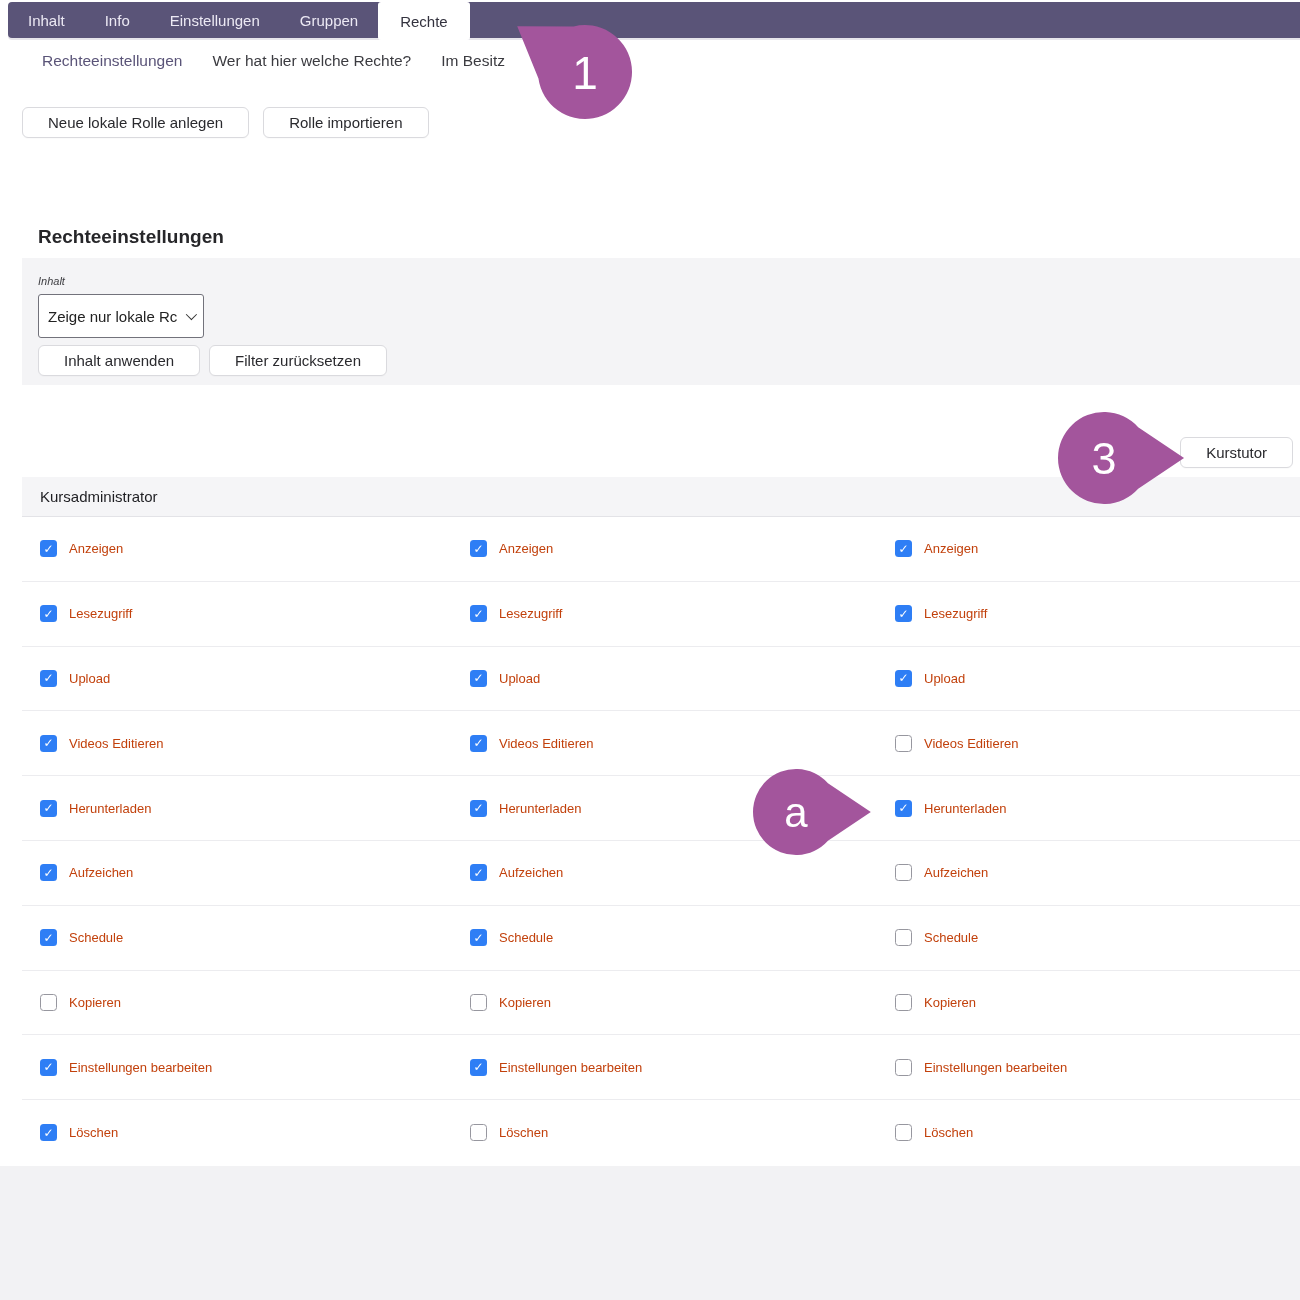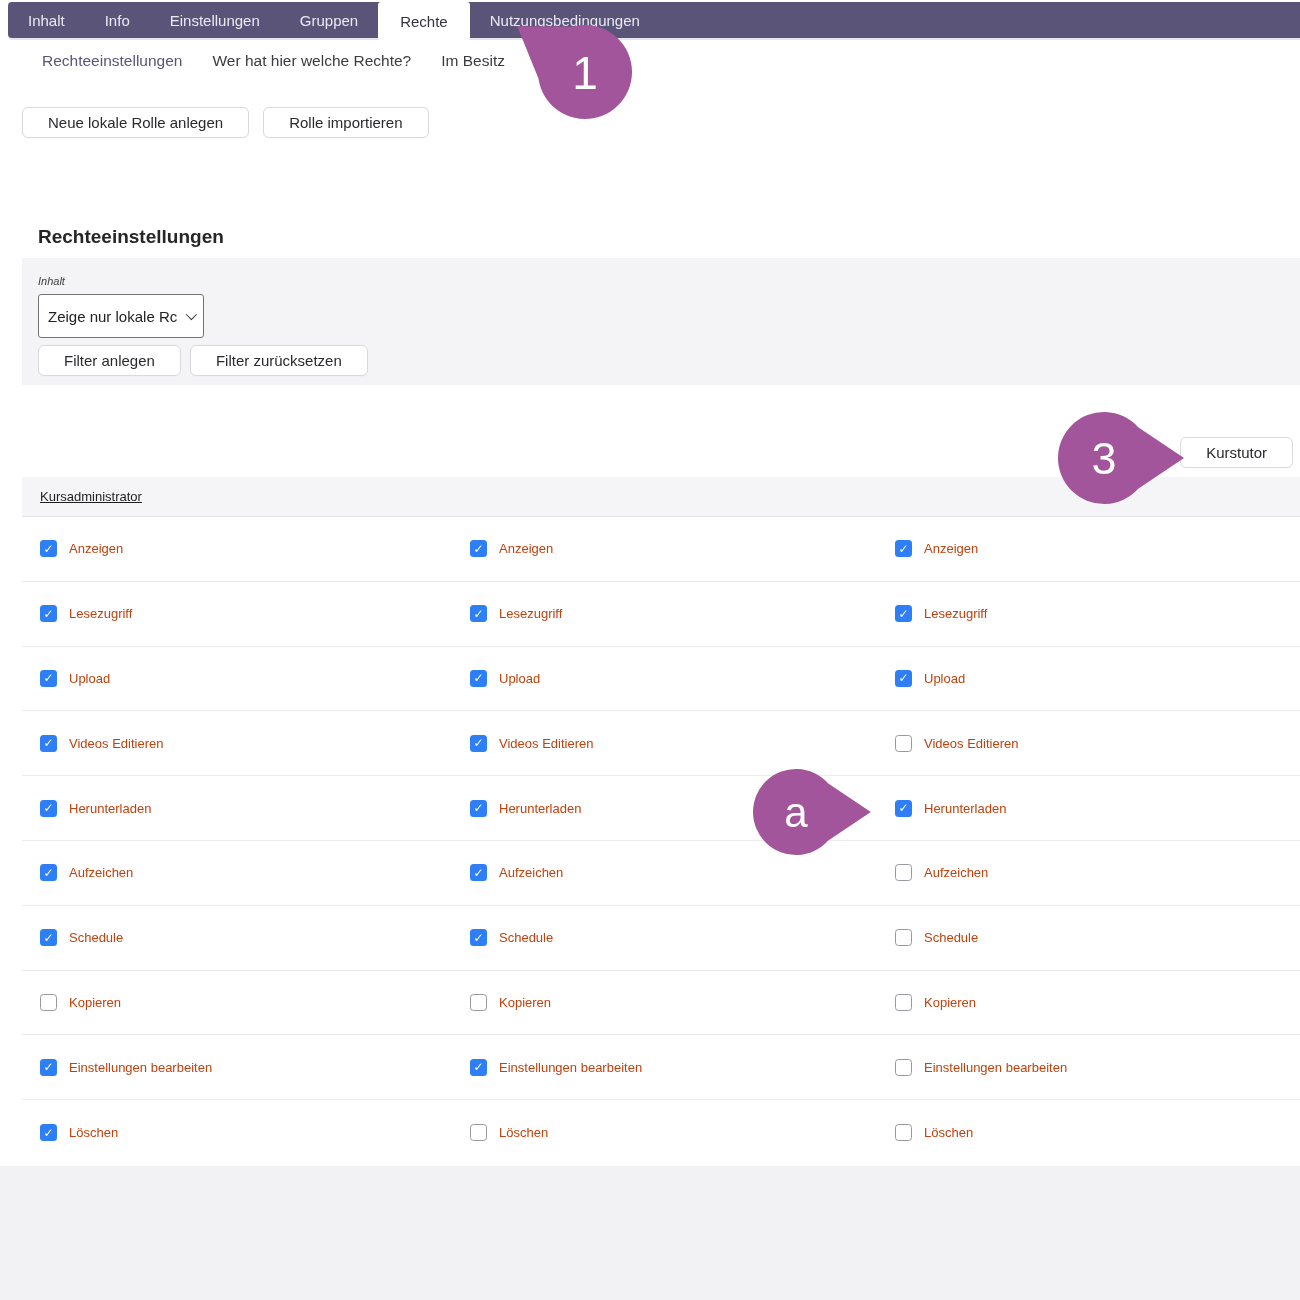--- a/index.html
+++ b/index.html
@@ -98,21 +98,21 @@
   
   .save-btn{position:absolute;right:7px;top:437px;z-index:4;}
   
   .perm-table{position:absolute;left:22px;right:0;top:477px;}
   .thead{
     display:grid;grid-template-columns:430px 425px 1fr;
     background:var(--header-row);
     height:40px;align-items:center;
     border-bottom:1px solid #e3e3e7;
   }
-  .thead .hcell{padding-left:18px;font-size:13px;color:#1e1e22;text-decoration:underline;}
+  .thead .hcell{padding-left:18px;font-size:15px;color:#1e1e22;}
   .trow{
     display:grid;grid-template-columns:430px 425px 1fr;
     height:64.8px;align-items:center;
     border-bottom:1px solid var(--border-soft);
   }
   .trow:last-child{border-bottom:none;}
   .pcell{display:flex;align-items:center;gap:12px;padding-left:18px;}
   .cb{
     width:17px;height:17px;border-radius:3.5px;flex:0 0 auto;
     display:flex;align-items:center;justify-content:center;
@@ -136,21 +136,20 @@
 </style>
 </head>
 <body>
 
 <nav class="topnav">
     <div class="tab">Inhalt</div>
     <div class="tab">Info</div>
     <div class="tab">Einstellungen</div>
     <div class="tab">Gruppen</div>
     <div class="tab active">Rechte</div>
-    <div class="tab">Nutzungsbedingungen</div>
   </nav>
 
 <div class="subnav">
     <span class="sublink active">Rechteeinstellungen</span>
     <span class="sublink">Wer hat hier welche Rechte?</span>
     <span class="sublink">Im Besitz</span>
   </div>
 
 <div class="action-row">
   <button class="btn">Neue lokale Rolle anlegen</button>
@@ -159,21 +158,21 @@
 
 <h1 class="page-heading">Rechteeinstellungen</h1>
 
 <section class="filter-panel">
   <div class="rolle-label">Inhalt</div>
   <div class="role-select" role="combobox">
     <span>Zeige nur lokale Rc</span>
     <span class="chev"></span>
   </div>
   <div class="filter-buttons">
-    <button class="btn">Filter anlegen</button>
+    <button class="btn">Inhalt anwenden</button>
     <button class="btn">Filter zurücksetzen</button>
   </div>
 </section>
 
 <button class="btn save-btn">Kurstutor</button>
 
 <section class="perm-table">
   <div class="thead">
       <div class="hcell">Kursadministrator</div>
     </div>

